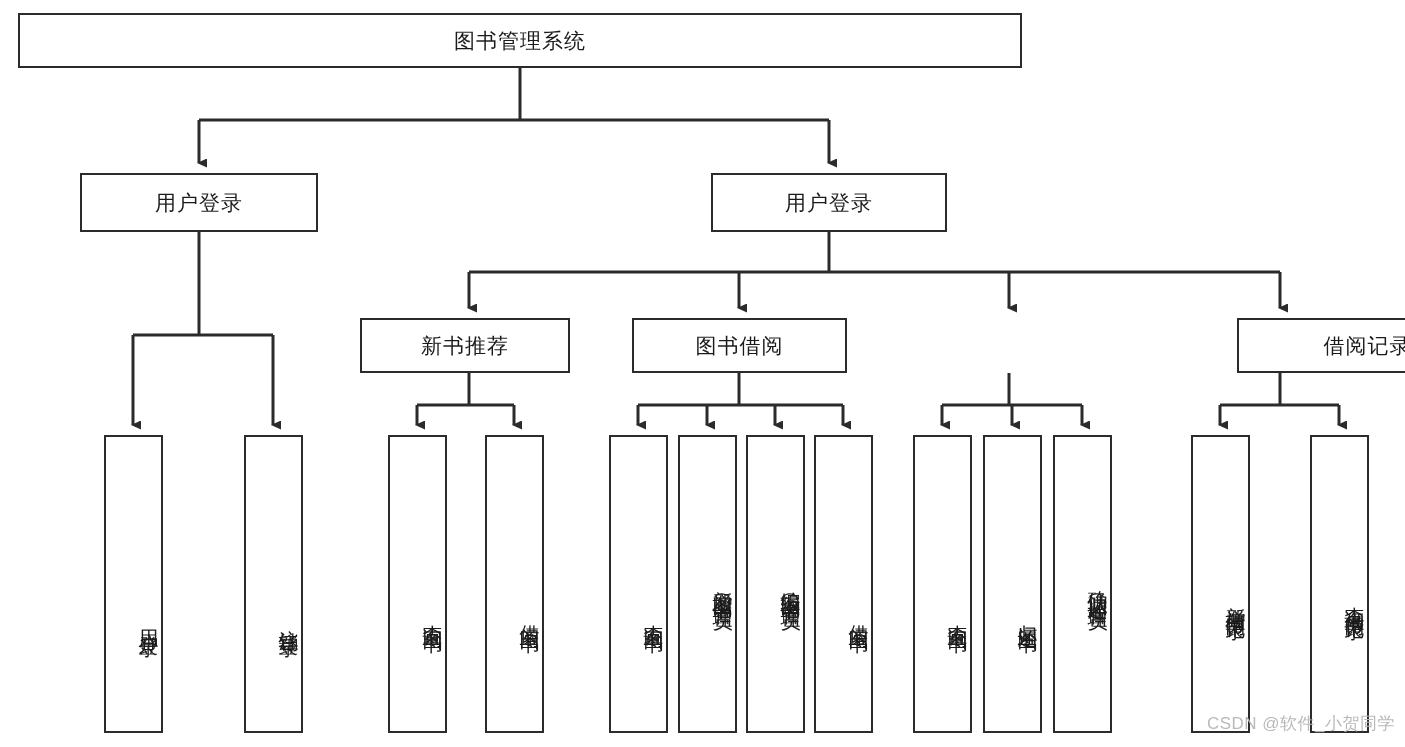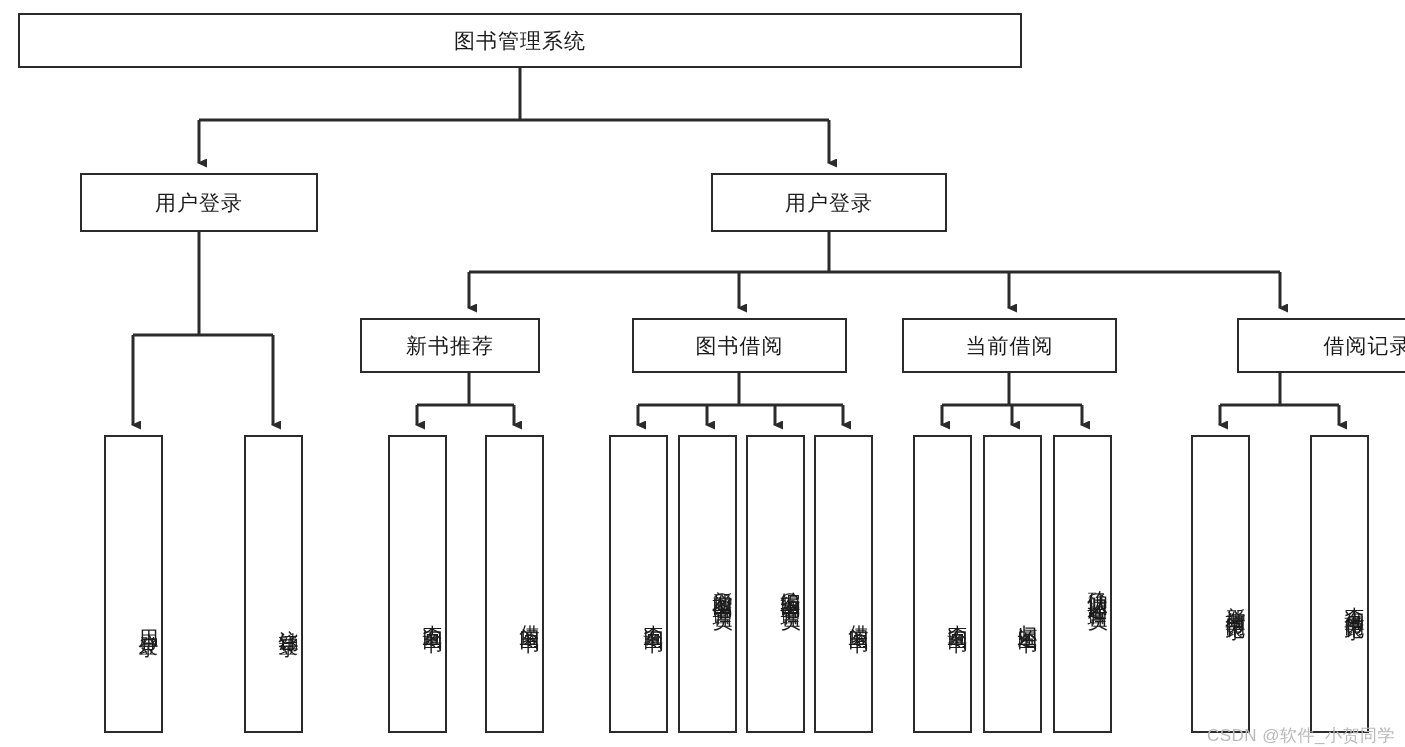--- a/index.html
+++ b/index.html
@@ -50,21 +50,21 @@
     align-items: flex-start;
     justify-content: center;
   }
   .node-label {
     display: block;
     white-space: nowrap;
   }
   .watermark {
     position: absolute;
     right: 10px;
-    bottom: 0;
+    bottom: 12px;
     font-size: 17px;
     color: #b9b9b9;
     z-index: 3;
     white-space: nowrap;
     letter-spacing: 0.5px;
   }
 </style>
 </head>
 <body>
 
@@ -124,28 +124,25 @@
     <span class="node-label">图书管理系统</span>
   </div>
 
   <div class="node horiz" style="left:80px; top:173px; width:238px; height:59px;">
     <span class="node-label">用户登录</span>
   </div>
   <div class="node horiz" style="left:711px; top:173px; width:236px; height:59px;">
     <span class="node-label">用户登录</span>
   </div>
 
-  <div class="node horiz" style="left:360px; top:318px; width:180px; height:55px;">
+  <div class="node horiz" style="left:360px; top:318px; width:210px; height:55px;">
     <span class="node-label">新书推荐</span>
   </div>
   <div class="node horiz" style="left:632px; top:318px; width:215px; height:55px;justify-content:center;">
     <span class="node-label">图书借阅</span>
-  </div>
-  <div class="node horiz" style="left:902px; top:318px; width:215px; height:55px;">
-    <span class="node-label">当前借阅</span>
   </div>
   <div class="node horiz" style="left:1237px; top:318px; width:261px; height:55px;">
     <span class="node-label">借阅记录</span>
   </div>
 
   <div class="node vert" style="left:104px; top:435px; width:59px; height:298px; padding-top:72px;">
     <span class="node-label">用户登录</span>
   </div>
   <div class="node vert" style="left:244px; top:435px; width:59px; height:298px; padding-top:72px;">
     <span class="node-label">注销登录</span>

